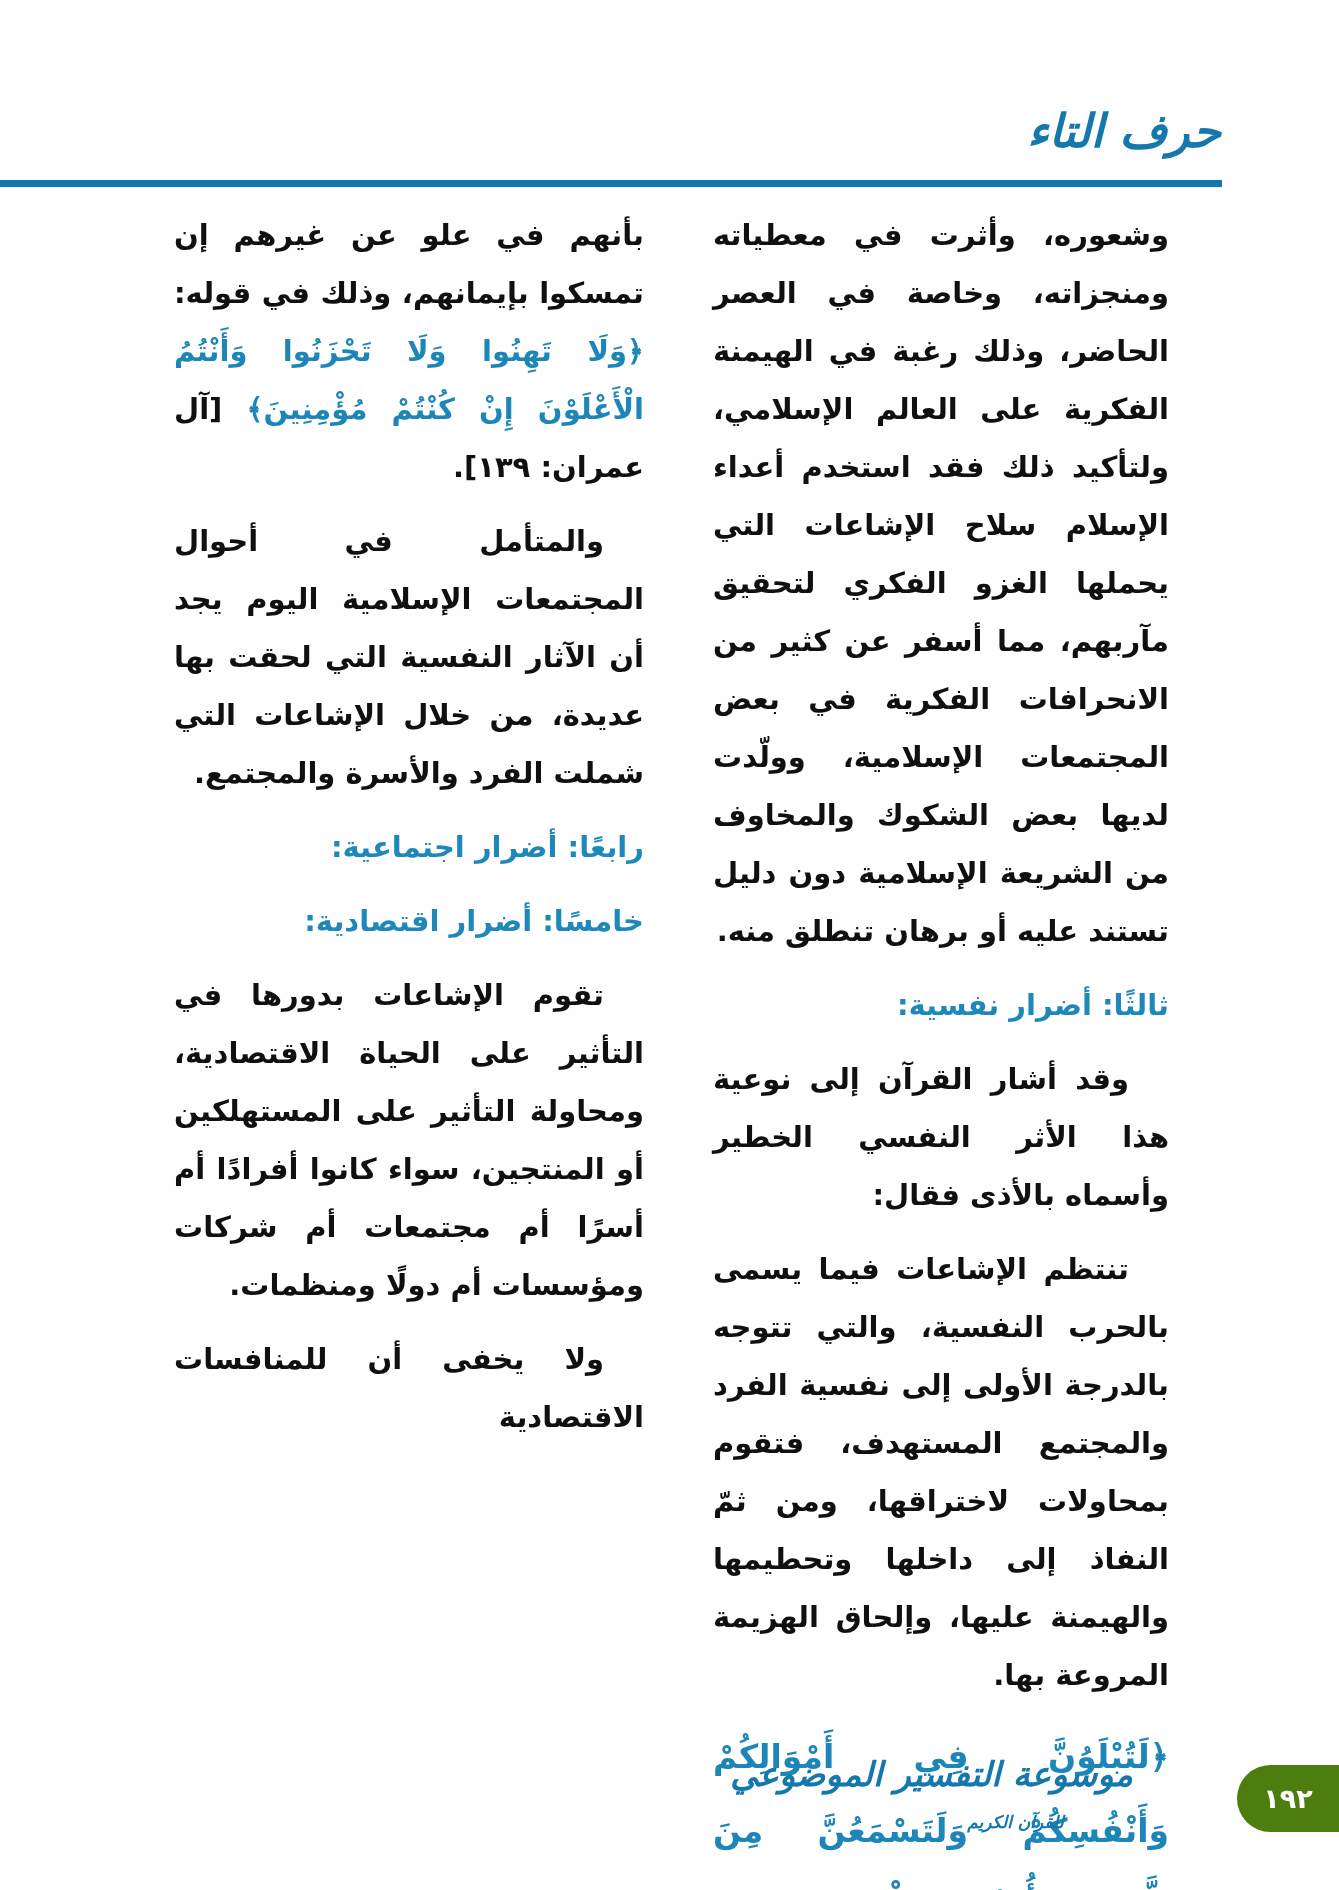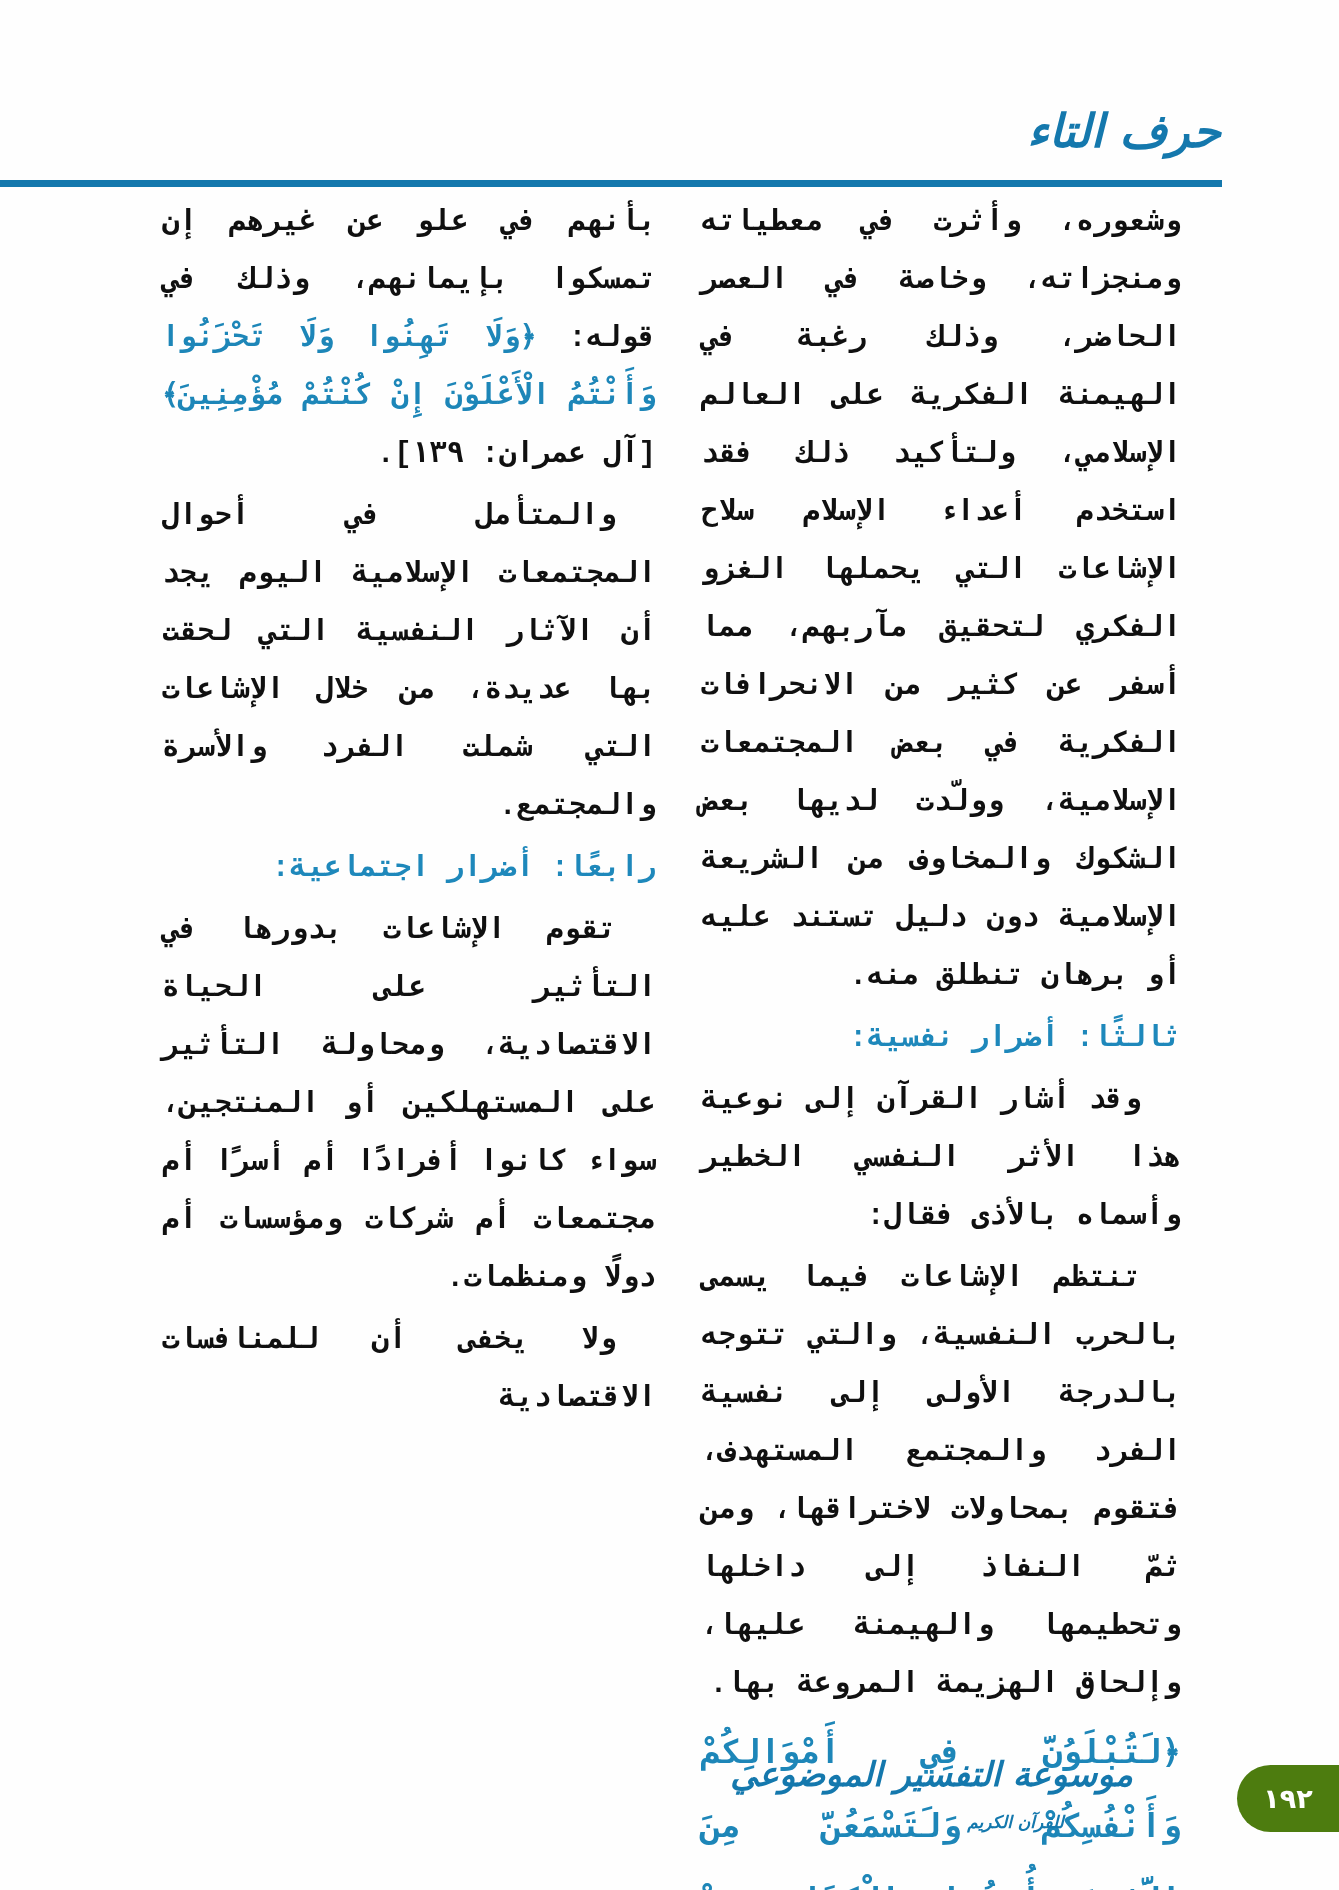--- a/index.html
+++ b/index.html
@@ -33,21 +33,21 @@
     position:absolute;
     top:190px;
     text-align:justify;
     color:#101010;
     font-weight:bold;
     font-size:29px;
     line-height:58px;
   }
   .col-first  { right:154px; width:488px; } 
   .col-second { left:158px;  width:502px; } 
-  .col p { margin:4px;font-family:Liberation Mono, monospace; }
+  .col p { margin:16px; }
   .col p.indent { text-indent:40px; }
   .heading {
     color:#1e88bb;
     font-weight:bold;
     margin:10px 0 6px 0;
     text-align:right;
   }
   .verse-inline { color:#1d86b8; }
   .verse-block {
     color:#1d86b8;
@@ -107,20 +107,21 @@
     <p class="indent">وقد أشار القرآن إلى نوعية هذا الأثر النفسي الخطير وأسماه بالأذى فقال:</p>
     <p class="indent">تنتظم الإشاعات فيما يسمى بالحرب النفسية، والتي تتوجه بالدرجة الأولى إلى نفسية الفرد والمجتمع المستهدف، فتقوم بمحاولات لاختراقها، ومن ثمّ النفاذ إلى داخلها وتحطيمها والهيمنة عليها، وإلحاق الهزيمة المروعة بها.</p>
     <p class="verse-block"><span>﴿لَتُبْلَوُنَّ فِي أَمْوَالِكُمْ وَأَنْفُسِكُمْ وَلَتَسْمَعُنَّ مِنَ الَّذِينَ أُوتُوا الْكِتَابَ مِنْ قَبْلِكُمْ وَمِنَ الَّذِينَ أَشْرَكُوا أَذًى كَثِيرًا وَإِنْ تَصْبِرُوا وَتَتَّقُوا فَإِنَّ ذَلِكَ مِنْ عَزْمِ الْأُمُورِ﴾</span></p>
 
   </div>
 
   <div class="col col-second">
     <p><span>بأنهم في علو عن غيرهم إن تمسكوا بإيمانهم، وذلك في قوله: </span><span class="verse-inline">﴿وَلَا تَهِنُوا وَلَا تَحْزَنُوا وَأَنْتُمُ الْأَعْلَوْنَ إِنْ كُنْتُمْ مُؤْمِنِينَ﴾</span><span> [آل عمران: ١٣٩].</span></p>
     <p class="indent">والمتأمل في أحوال المجتمعات الإسلامية اليوم يجد أن الآثار النفسية التي لحقت بها عديدة، من خلال الإشاعات التي شملت الفرد والأسرة والمجتمع.</p>
     <p class="heading">رابعًا: أضرار اجتماعية:</p>
+    <p class="heading">خامسًا: أضرار اقتصادية:</p>
     <p class="indent">تقوم الإشاعات بدورها في التأثير على الحياة الاقتصادية، ومحاولة التأثير على المستهلكين أو المنتجين، سواء كانوا أفرادًا أم أسرًا أم مجتمعات أم شركات ومؤسسات أم دولًا ومنظمات.</p>
     <p class="indent">ولا يخفى أن للمنافسات الاقتصادية</p>
   </div>
 
   <div class="footer-logo">
     <span class="l1">موسوعة التفسير الموضوعي</span>
     <span class="l2">للقرآن الكريم</span>
   </div>
 
   <div class="page-number-tab">

